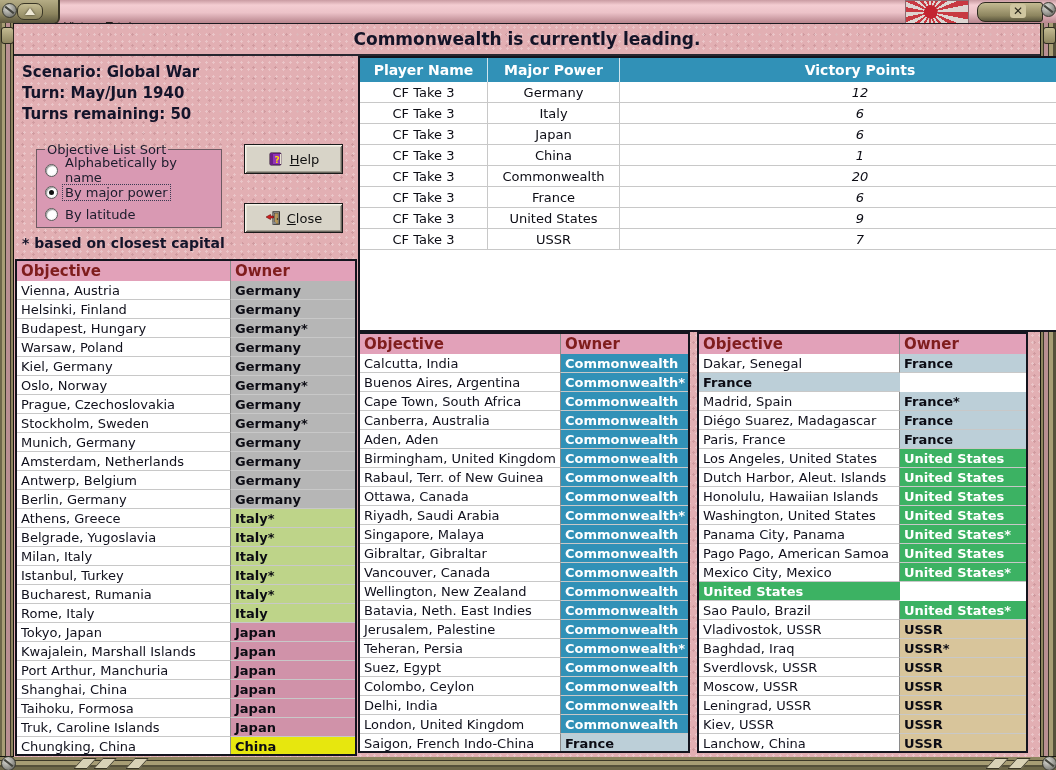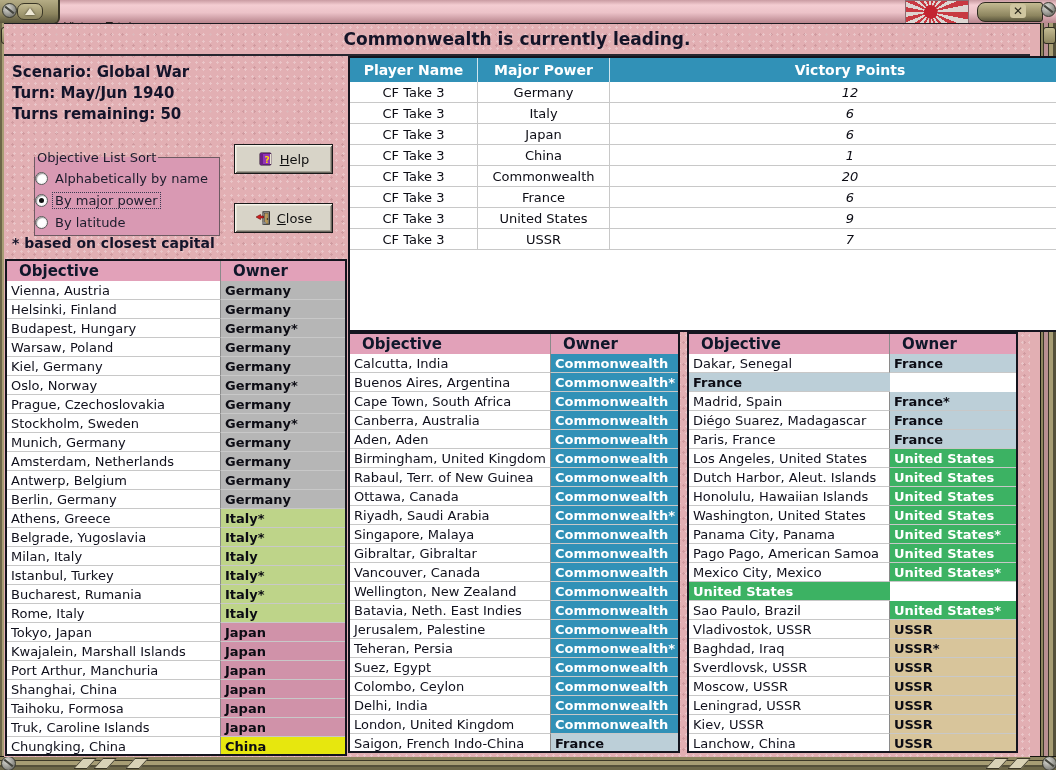--- a/index.html
+++ b/index.html
@@ -41,35 +41,35 @@
   .rail-right{position:absolute;left:1040px;top:23px;width:16px;height:733px;
     background:linear-gradient(90deg,#16140e 0 1px,#8d855f 1px 3px,#3c3828 3px 4px,#b98f92 4px 8px,#3c3828 8px 9px,#a79d74 9px 13px,#55503a 13px 16px);}
   .rail-knob{position:absolute;top:4px;left:1px;width:11px;height:15px;border-radius:3px;
     background:linear-gradient(180deg,#c4bb92,#8d855f);border:1px solid #2c2a1e;}
   .rail-bottom{position:absolute;left:0;top:756px;width:1056px;height:14px;
     background:linear-gradient(180deg,#16140e 0 1px,#8d855f 1px 4px,#3c3828 4px 5px,#a79d74 5px 9px,#55503a 9px 11px,#6d6749 11px 14px);}
   .slash{position:absolute;top:2px;width:12px;height:9px;background:#d9d2b6;transform:skewX(-42deg);
     border:1px solid #3a3626;}
 
   
-  .content{position:absolute;left:4px;top:23px;width:1026px;height:733px;
+  .content{position:absolute;left:14px;top:23px;width:1026px;height:733px;
     background-color:#e2afb3;
     background-image:
       radial-gradient(rgba(255,255,255,.28) 1px, rgba(0,0,0,0) 1.4px),
       radial-gradient(rgba(136,74,84,.20) 1px, rgba(0,0,0,0) 1.4px);
     background-size:7px 7px,11px 11px;background-position:0 0,3px 5px;
     border-top:1px solid #1c1b22;}
   .banner{position:absolute;left:0;top:0;width:100%;height:30px;border-bottom:2px solid #27262f;
     display:flex;align-items:center;justify-content:center;
     font-size:17px;font-weight:bold;color:#141428;}
 
   .info{position:absolute;left:8px;top:38px;}
   .info div{font-size:15px;font-weight:bold;color:#14142a;line-height:21px;}
 
-  .sortbox{position:absolute;left:22px;top:118px;width:186px;height:86px;margin:8px;padding:2px 6px 4px 0;
+  .sortbox{position:absolute;left:22px;top:118px;width:186px;height:86px;margin:0;padding:2px 6px 4px 8px;
     background:#d999b3;border:1px solid #6e5a62;box-sizing:border-box;}
   .sortbox legend{font-size:13px;color:#1c1c2c;padding:0 2px;}
   .opt{display:flex;align-items:center;height:22px;cursor:default;}
   .radio{width:11px;height:11px;border-radius:50%;background:#fff;margin-right:5px;flex:none;
     border:1px solid #5a5a5a;box-shadow:inset 1px 1px 1px #9a9a9a, inset -1px -1px 1px #f4f4f4;position:relative;}
   .radio.checked::after{content:"";position:absolute;left:3px;top:3px;width:5px;height:5px;border-radius:50%;background:#101010;}
   .opt span.lbl{font-size:13px;color:#1c1c2c;padding:0 2px;}
   .opt.selected span.lbl{outline:1px dotted #3a3a52;}
   .footnote{position:absolute;left:8px;top:211px;font-size:14px;font-weight:bold;color:#14142a;}
 
@@ -94,22 +94,22 @@
   .vrow .vcell:last-child{border-right:none;font-style:italic;}
 
   
   .otable{position:absolute;background:#fff;border:2px solid #14141e;box-sizing:border-box;overflow:hidden;}
   .ot-left{left:1px;top:235px;width:342px;height:497px;}
   .ot-middle{left:344px;top:308px;width:332px;height:421px;}
   .ot-right{left:683px;top:308px;width:331px;height:421px;}
   .ohead{display:grid;height:20px;background:#e2a1b9;}
   .ot-left .ohead{grid-template-columns:214px 1fr;}
   .ot-middle .ohead,.ot-right .ohead{grid-template-columns:201px 1fr;}
-  .ohead .hcell{display:flex;align-items:center;font-weight:bold;font-size:15px;color:#0f172a;
-    padding-left:12px;border-right:1px solid #8a8a8a;}
+  .ohead .hcell{display:flex;align-items:center;font-weight:bold;font-size:15px;color:#7f1d1d;
+    padding-left:4px;border-right:1px solid #8a8a8a;}
   .ohead .hcell:last-child{border-right:none;}
   .orow{display:grid;height:19px;}
   .ot-left .orow{grid-template-columns:214px 1fr;}
   .ot-middle .orow,.ot-right .orow{grid-template-columns:201px 1fr;}
   .ocell{display:flex;align-items:center;font-size:13px;padding-left:4px;
     border-bottom:1px solid #c8c8c8;overflow:hidden;white-space:nowrap;}
   .ocell.obj{color:#10101c;border-right:1px solid #8a8a8a;}
   .ocell.own{font-weight:bold;}
 </style>
 </head>

